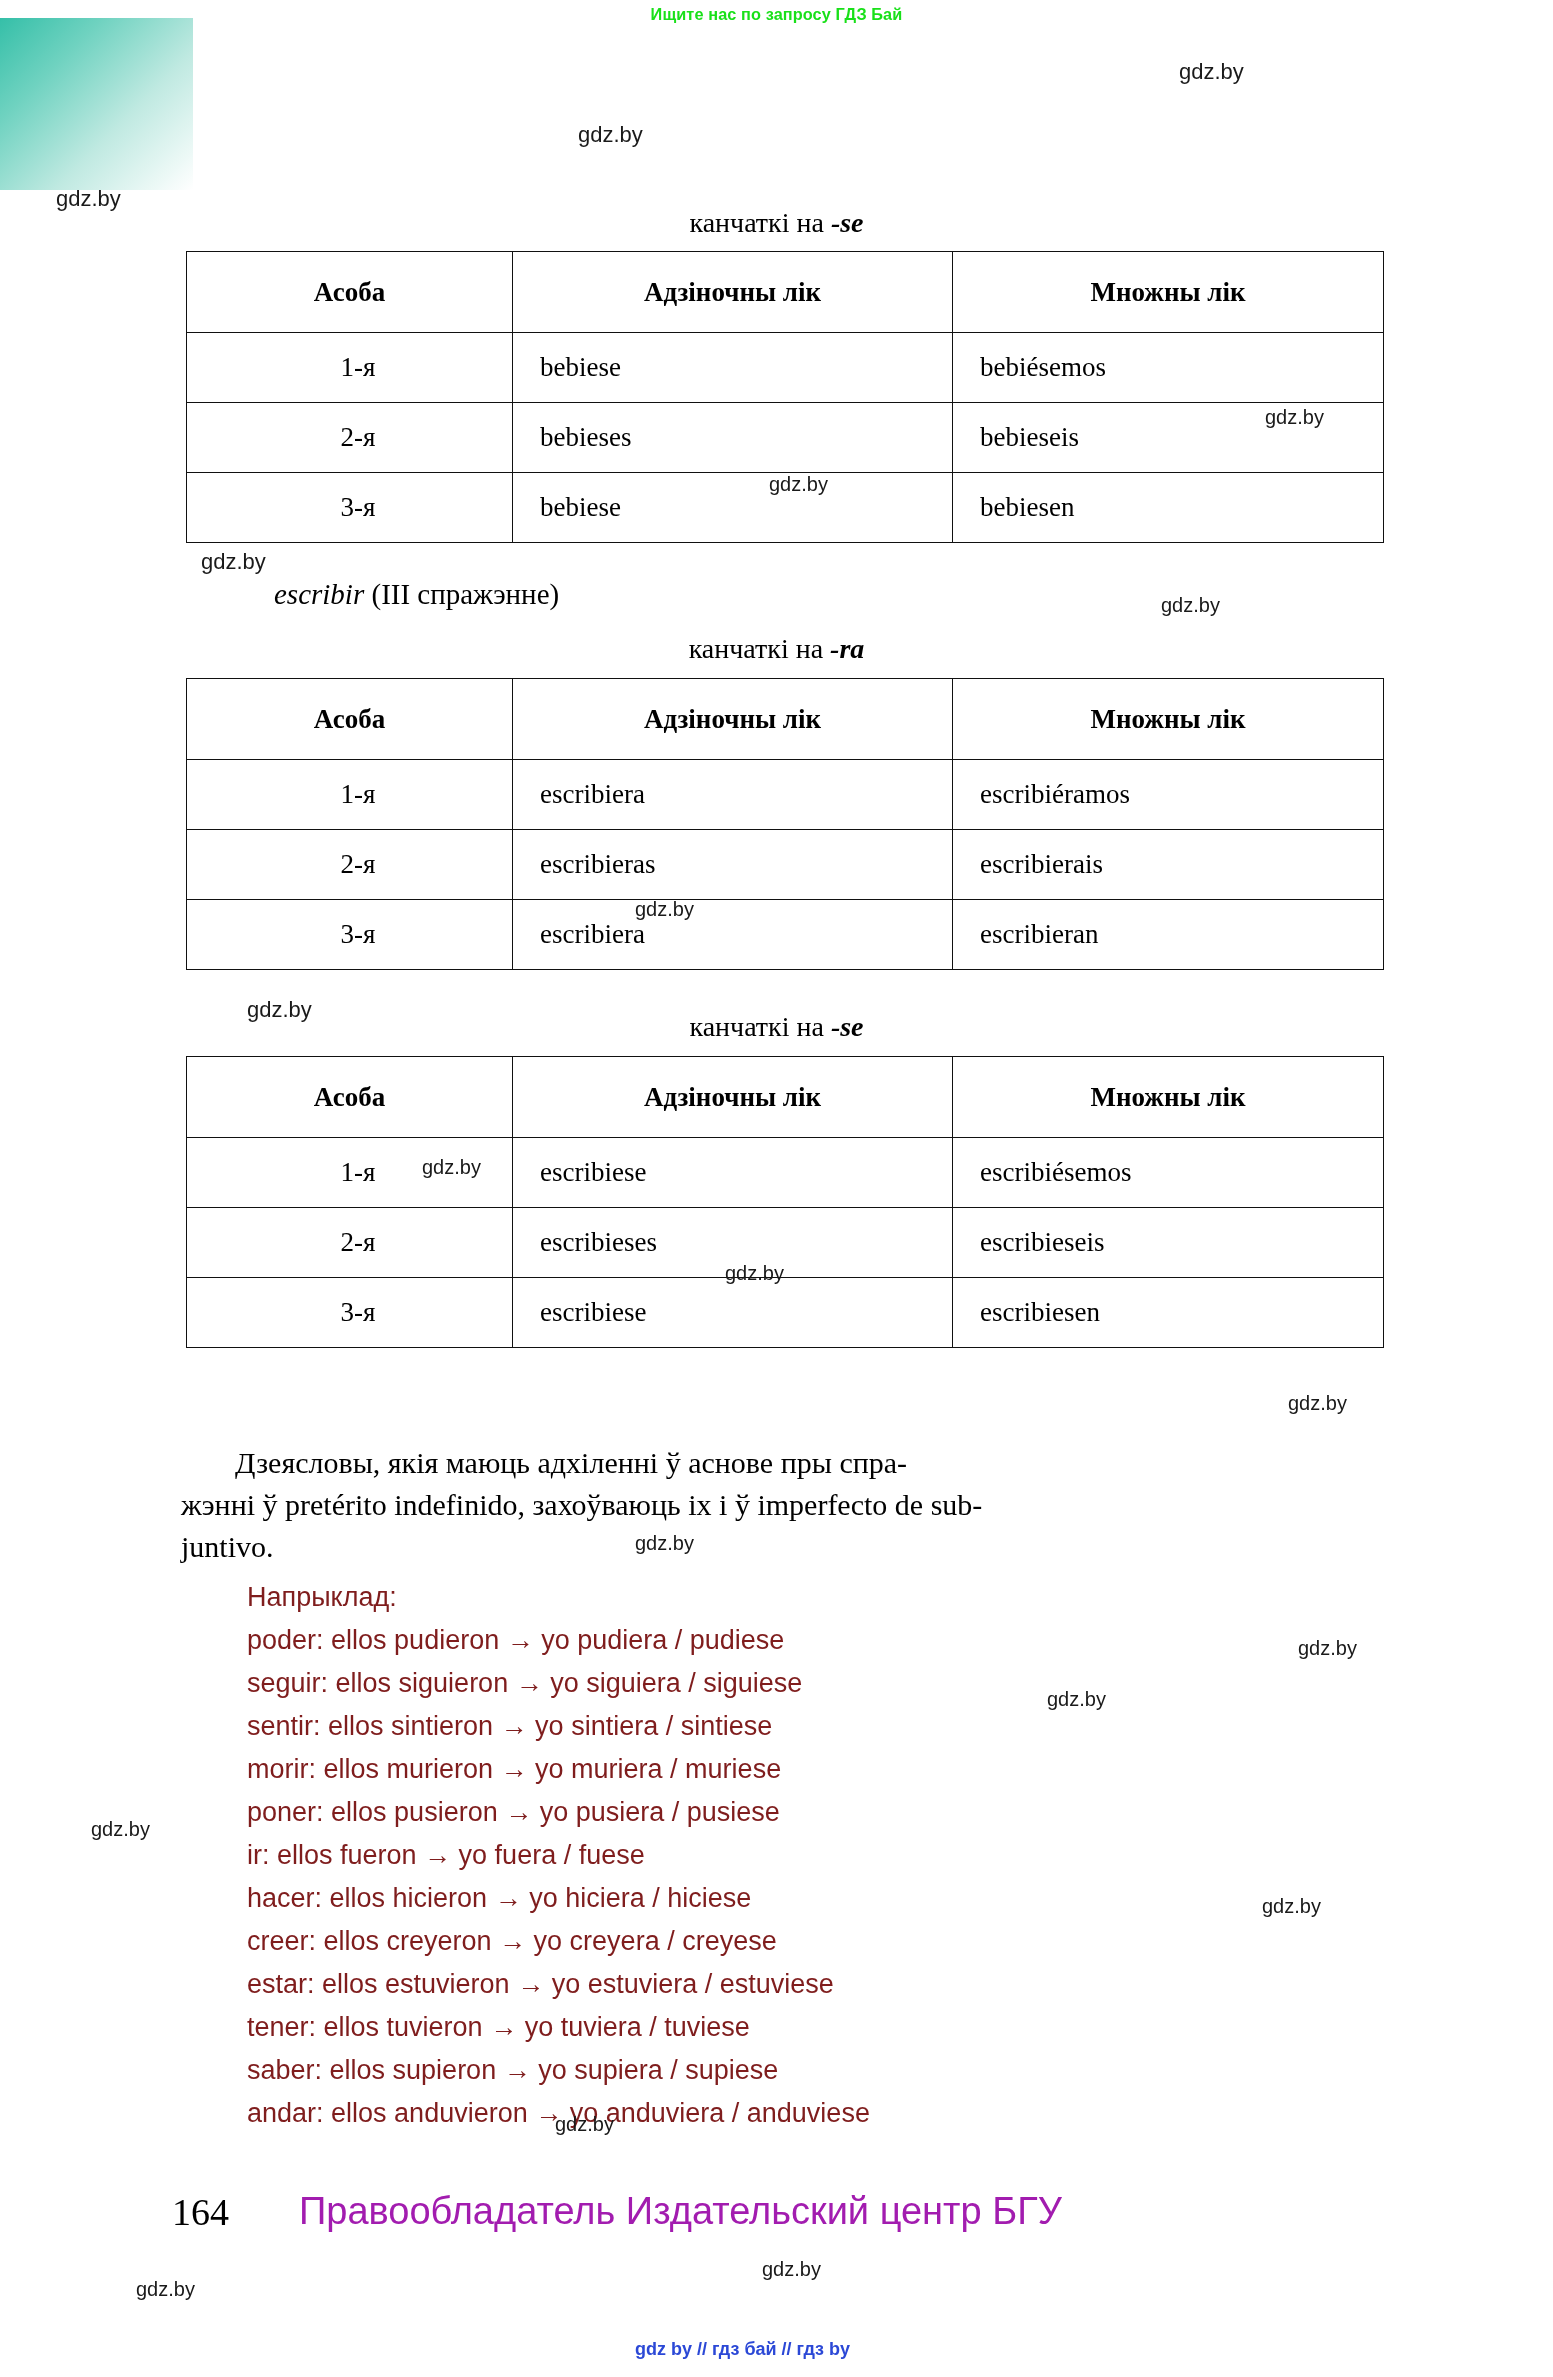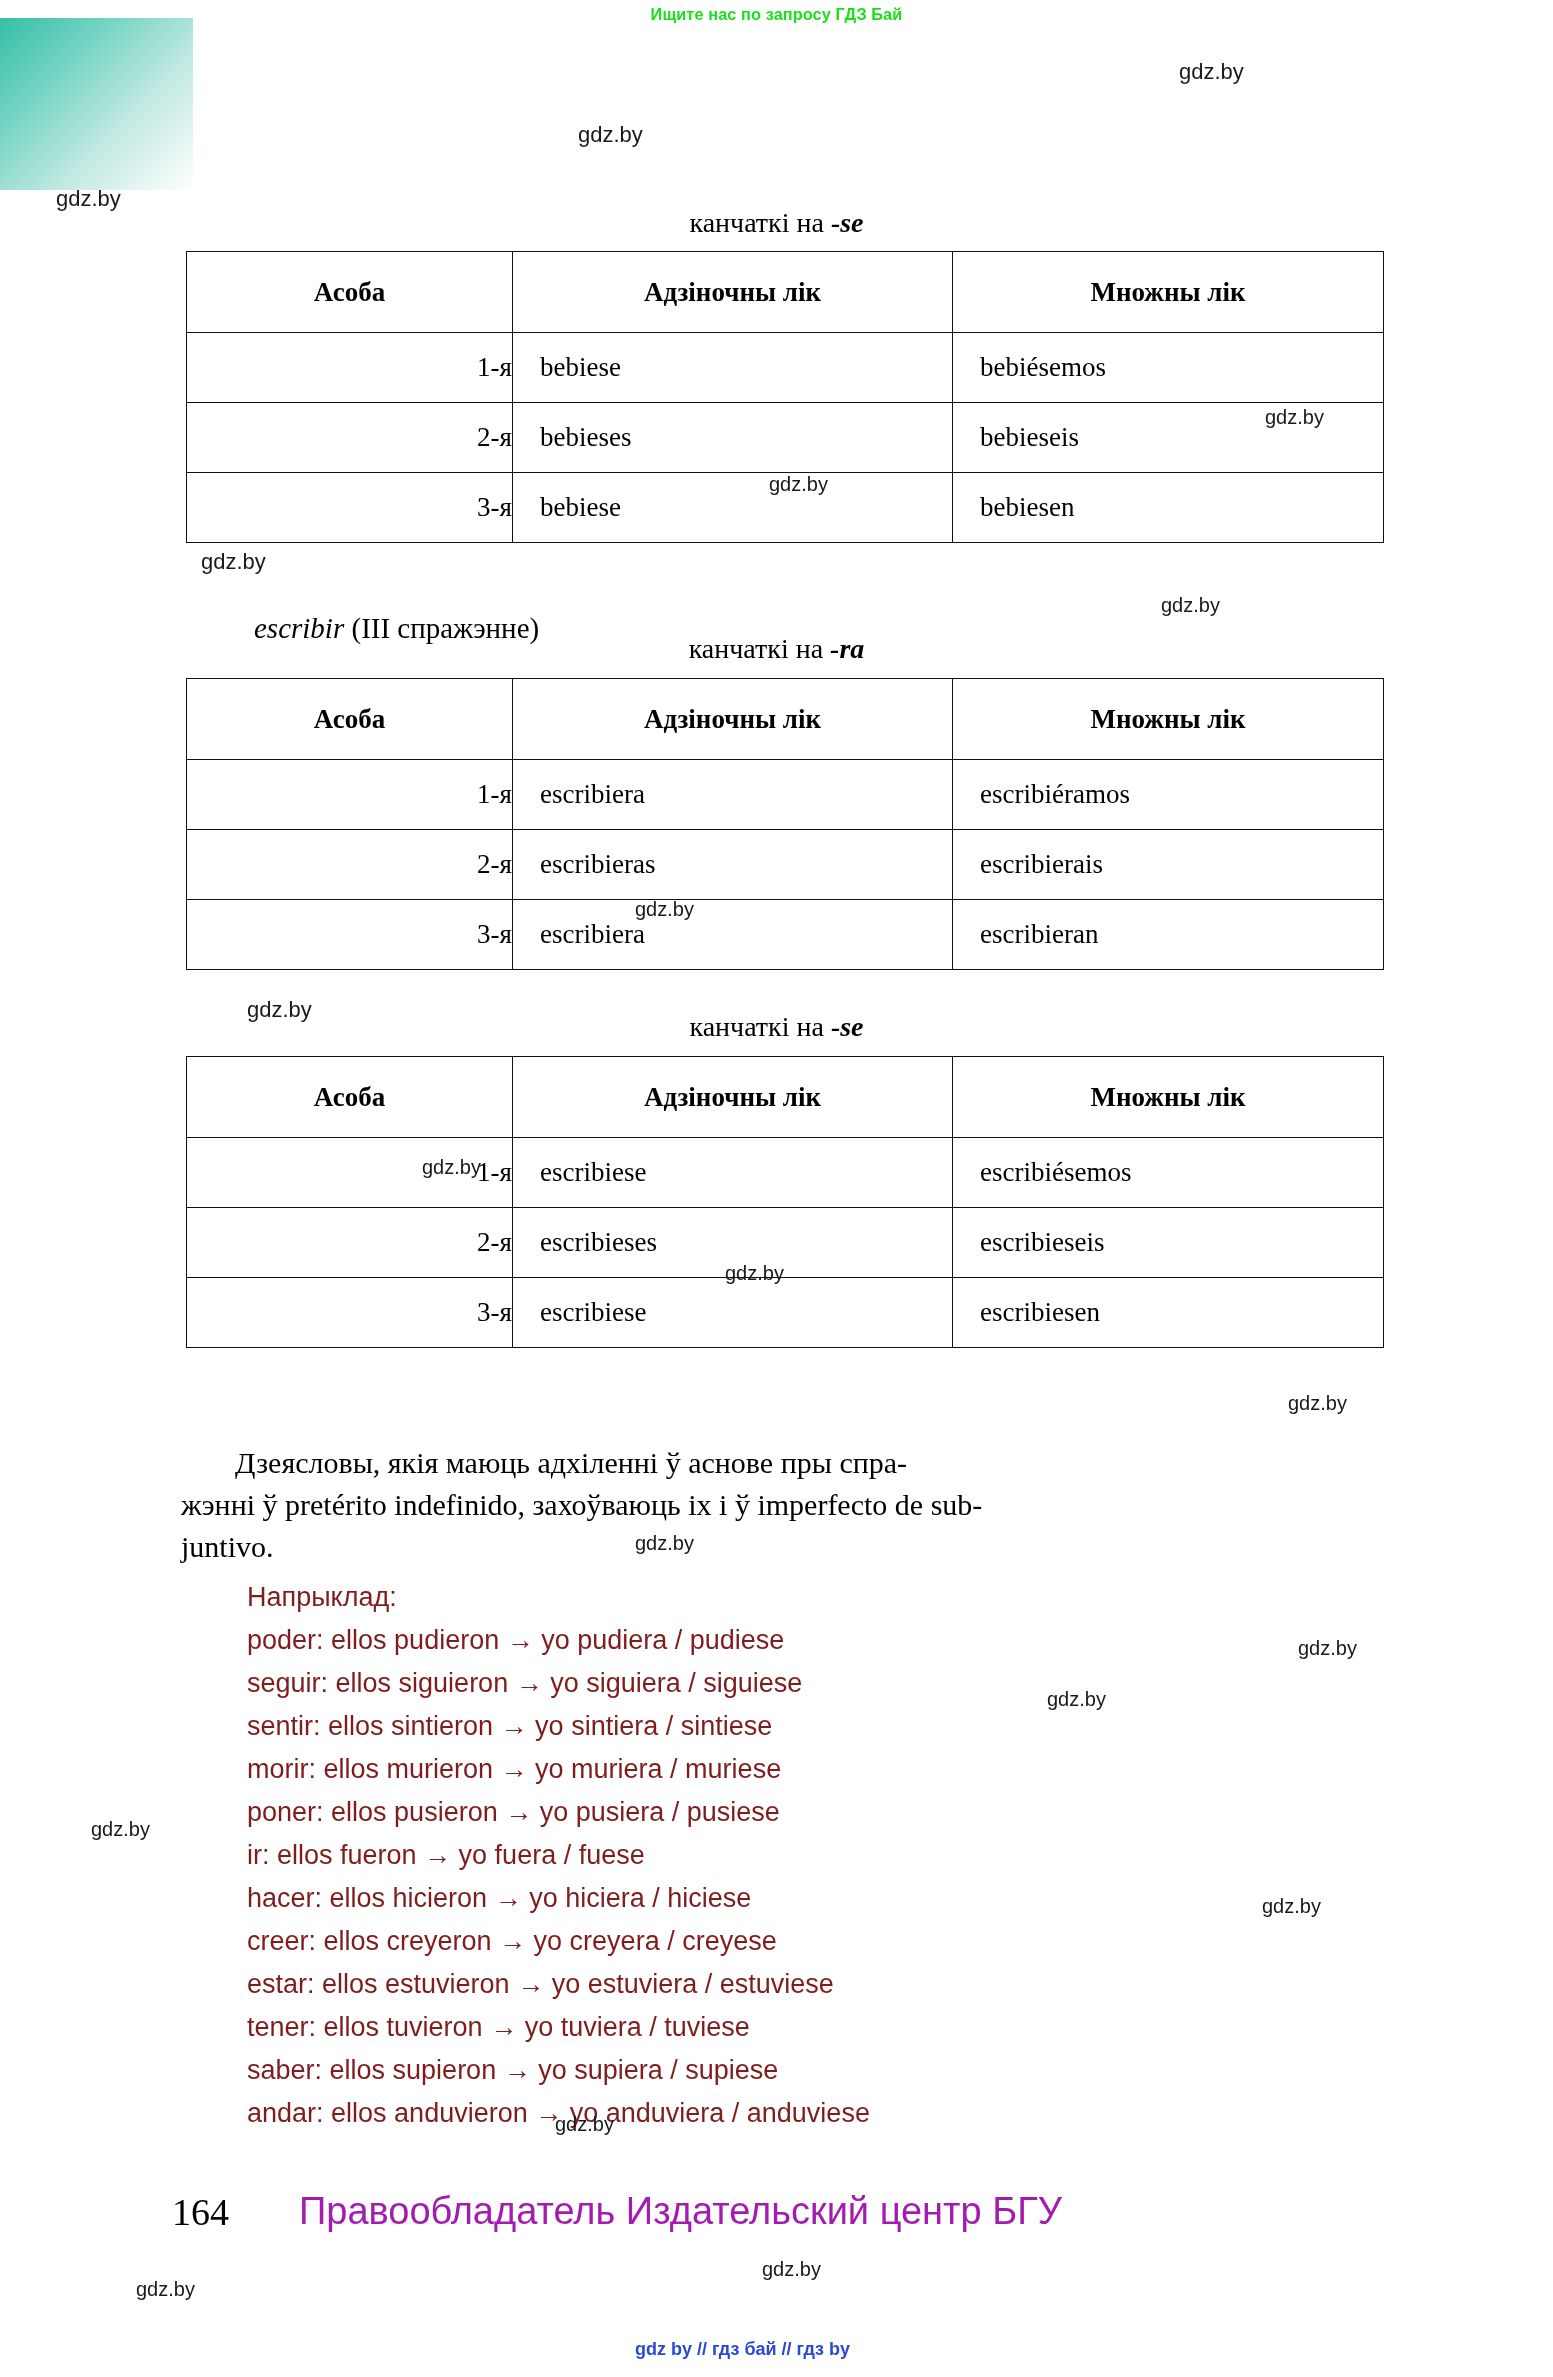--- a/index.html
+++ b/index.html
@@ -107,21 +107,21 @@
     text-align: center;
     vertical-align: middle;
   }
   table.conj td {
     height: 69px;
     font-size: 27px;
     font-weight: normal;
     vertical-align: middle;
   }
   table.conj td.person {
-    text-align: right;
+    text-align: center;
     padding-left: 17px;
     width: 326px;
   }
   table.conj td.form {
     text-align: left;
     padding-left: 27px;
   }
   col.c1 { width: 326px; }
   col.c2 { width: 440px; }
   col.c3 { width: 431px; }
@@ -231,21 +231,21 @@
           <td class="form">bebieseis</td>
         </tr>
         <tr>
           <td class="person">3-я</td>
           <td class="form">bebiese</td>
           <td class="form">bebiesen</td>
         </tr>
       </tbody>
     </table>
 
-    <div class="verb-heading" style="top:612px;">
+    <div class="verb-heading" style="top:578px;margin-left:20px;">
       <span class="it">escribir</span><span> (III спражэнне)</span>
     </div>
 
     <div class="caption" style="top:633px;">
       <span>канчаткі на </span><i>-ra</i>
     </div>
 
     <table class="conj" style="top:678px;">
       <colgroup>
           <col class="c1">

